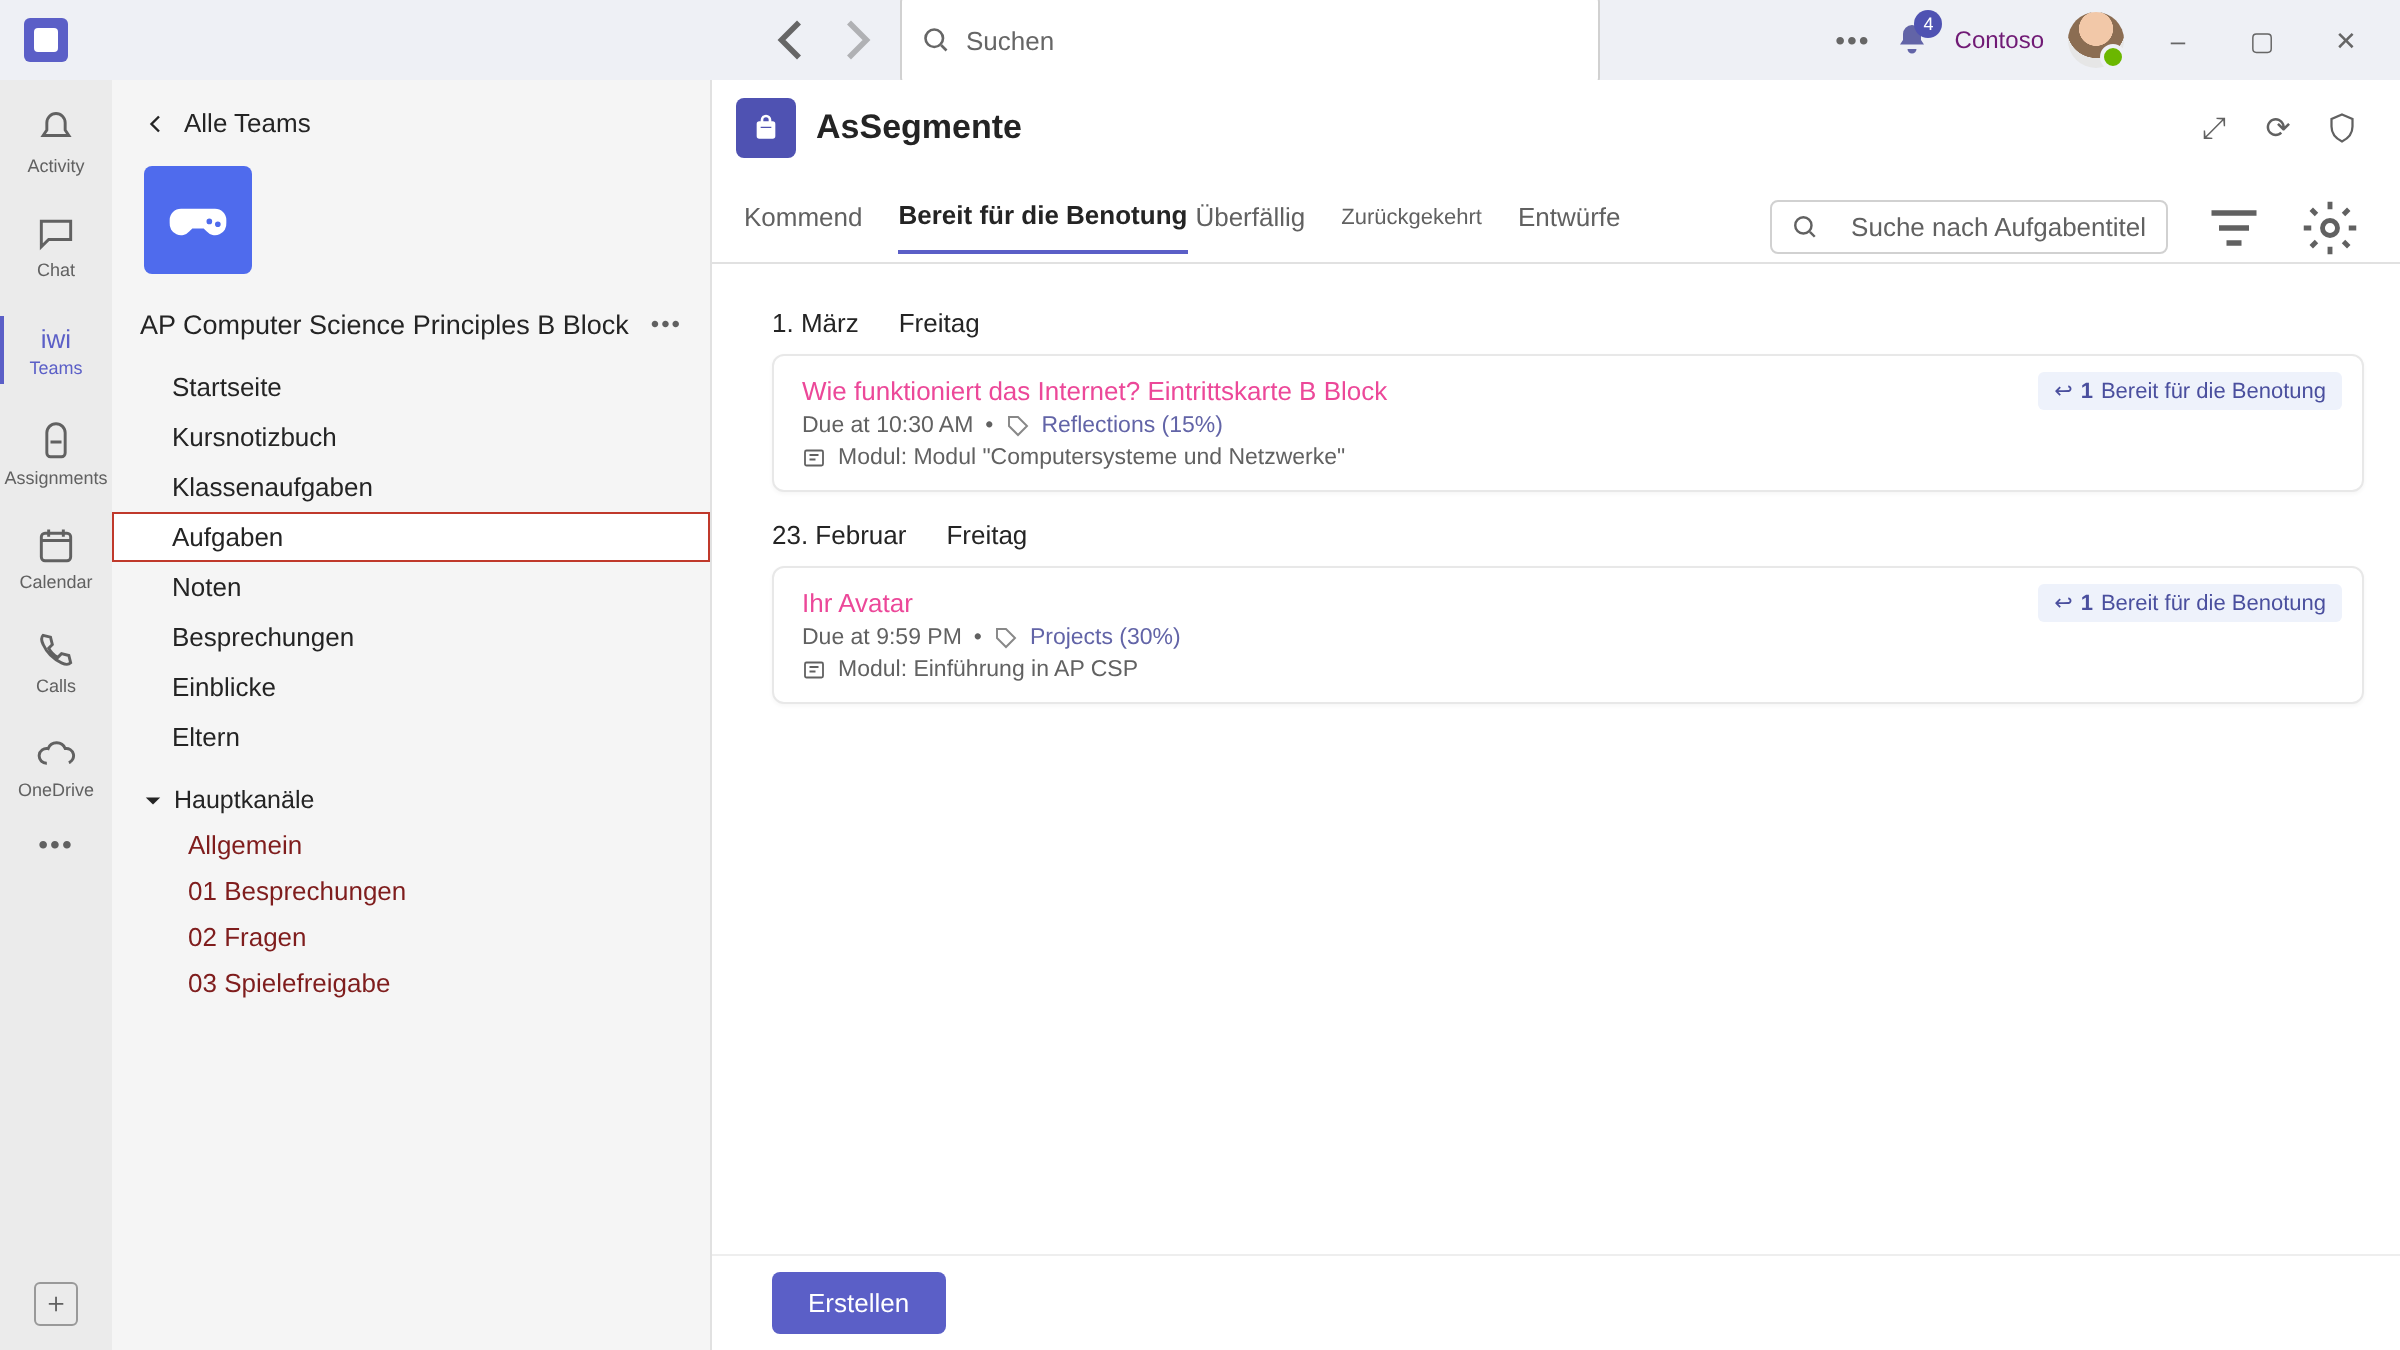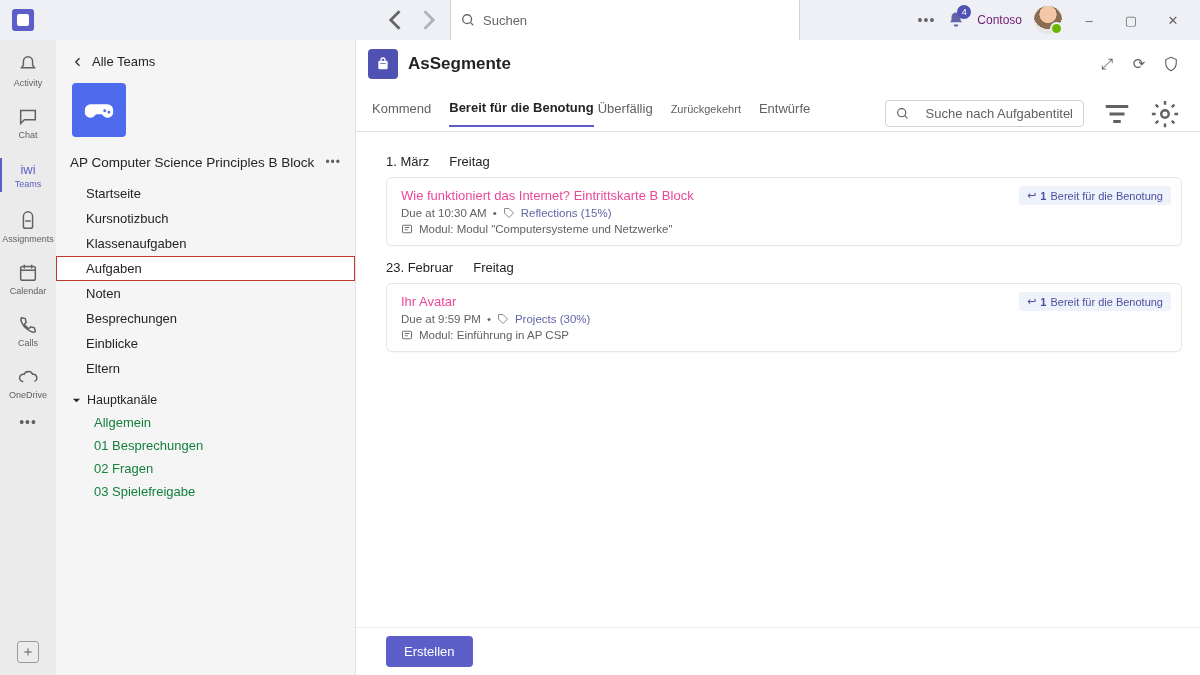--- a/index.html
+++ b/index.html
@@ -44,21 +44,21 @@
   .team-panel .team-tile { width:54px; height:54px; margin:4px 0 8px 16px; background:#4f6bed; border-radius:4px; display:flex; align-items:center; justify-content:center; }
   .team-panel .team-tile svg { width:34px; height:34px; color:#fff; }
   .team-panel .team-name-row { display:flex; align-items:center; padding: 6px 10px 8px 14px; }
   .team-panel .team-name { font-size:13.5px; font-weight:400; color:#242424; flex:1; }
   .team-panel .team-more { color:#616161; font-size:12px; letter-spacing:1px; cursor:pointer; padding:4px; }
   .team-panel .menu { display:flex; flex-direction:column; }
   .team-panel .menu-item { padding: 5px 10px 5px 30px; font-size:13px; color:#242424; cursor:pointer; }
   .team-panel .menu-item.selected { background:#fff; outline:1.5px solid #c0392b; outline-offset:-1px; }
   .team-panel .section { display:flex; align-items:center; gap:6px; padding:12px 10px 4px 16px; font-size:12.5px; color:#242424; cursor:pointer; }
   .team-panel .section svg { width:9px; height:9px; }
-  .team-panel .channel { padding:4px 10px 4px 38px; font-size:13px; color:#15803d; cursor:pointer; }
+  .team-panel .channel { padding:4px 10px 4px 38px; font-size:13px; color:#7f1d1d; cursor:pointer; }
 
   
   .main { flex:1; background:#fff; display:flex; flex-direction:column; overflow:hidden; }
   .main-header { height:48px; display:flex; align-items:center; padding:0 20px 0 12px; gap:10px; }
   .app-icon { width:30px; height:30px; background:#4f52b2; border-radius:4px; display:flex; align-items:center; justify-content:center; color:#fff; }
   .app-icon svg { width:16px; height:16px; }
   .main-header .title { font-size:17px; font-weight:600; color:#242424; }
   .main-header .hdr-actions { margin-left:auto; display:flex; gap:14px; color:#616161; }
   .main-header .hdr-actions .act { cursor:pointer; width:18px; height:18px; display:flex; align-items:center; justify-content:center; font-size:15px; }
 

